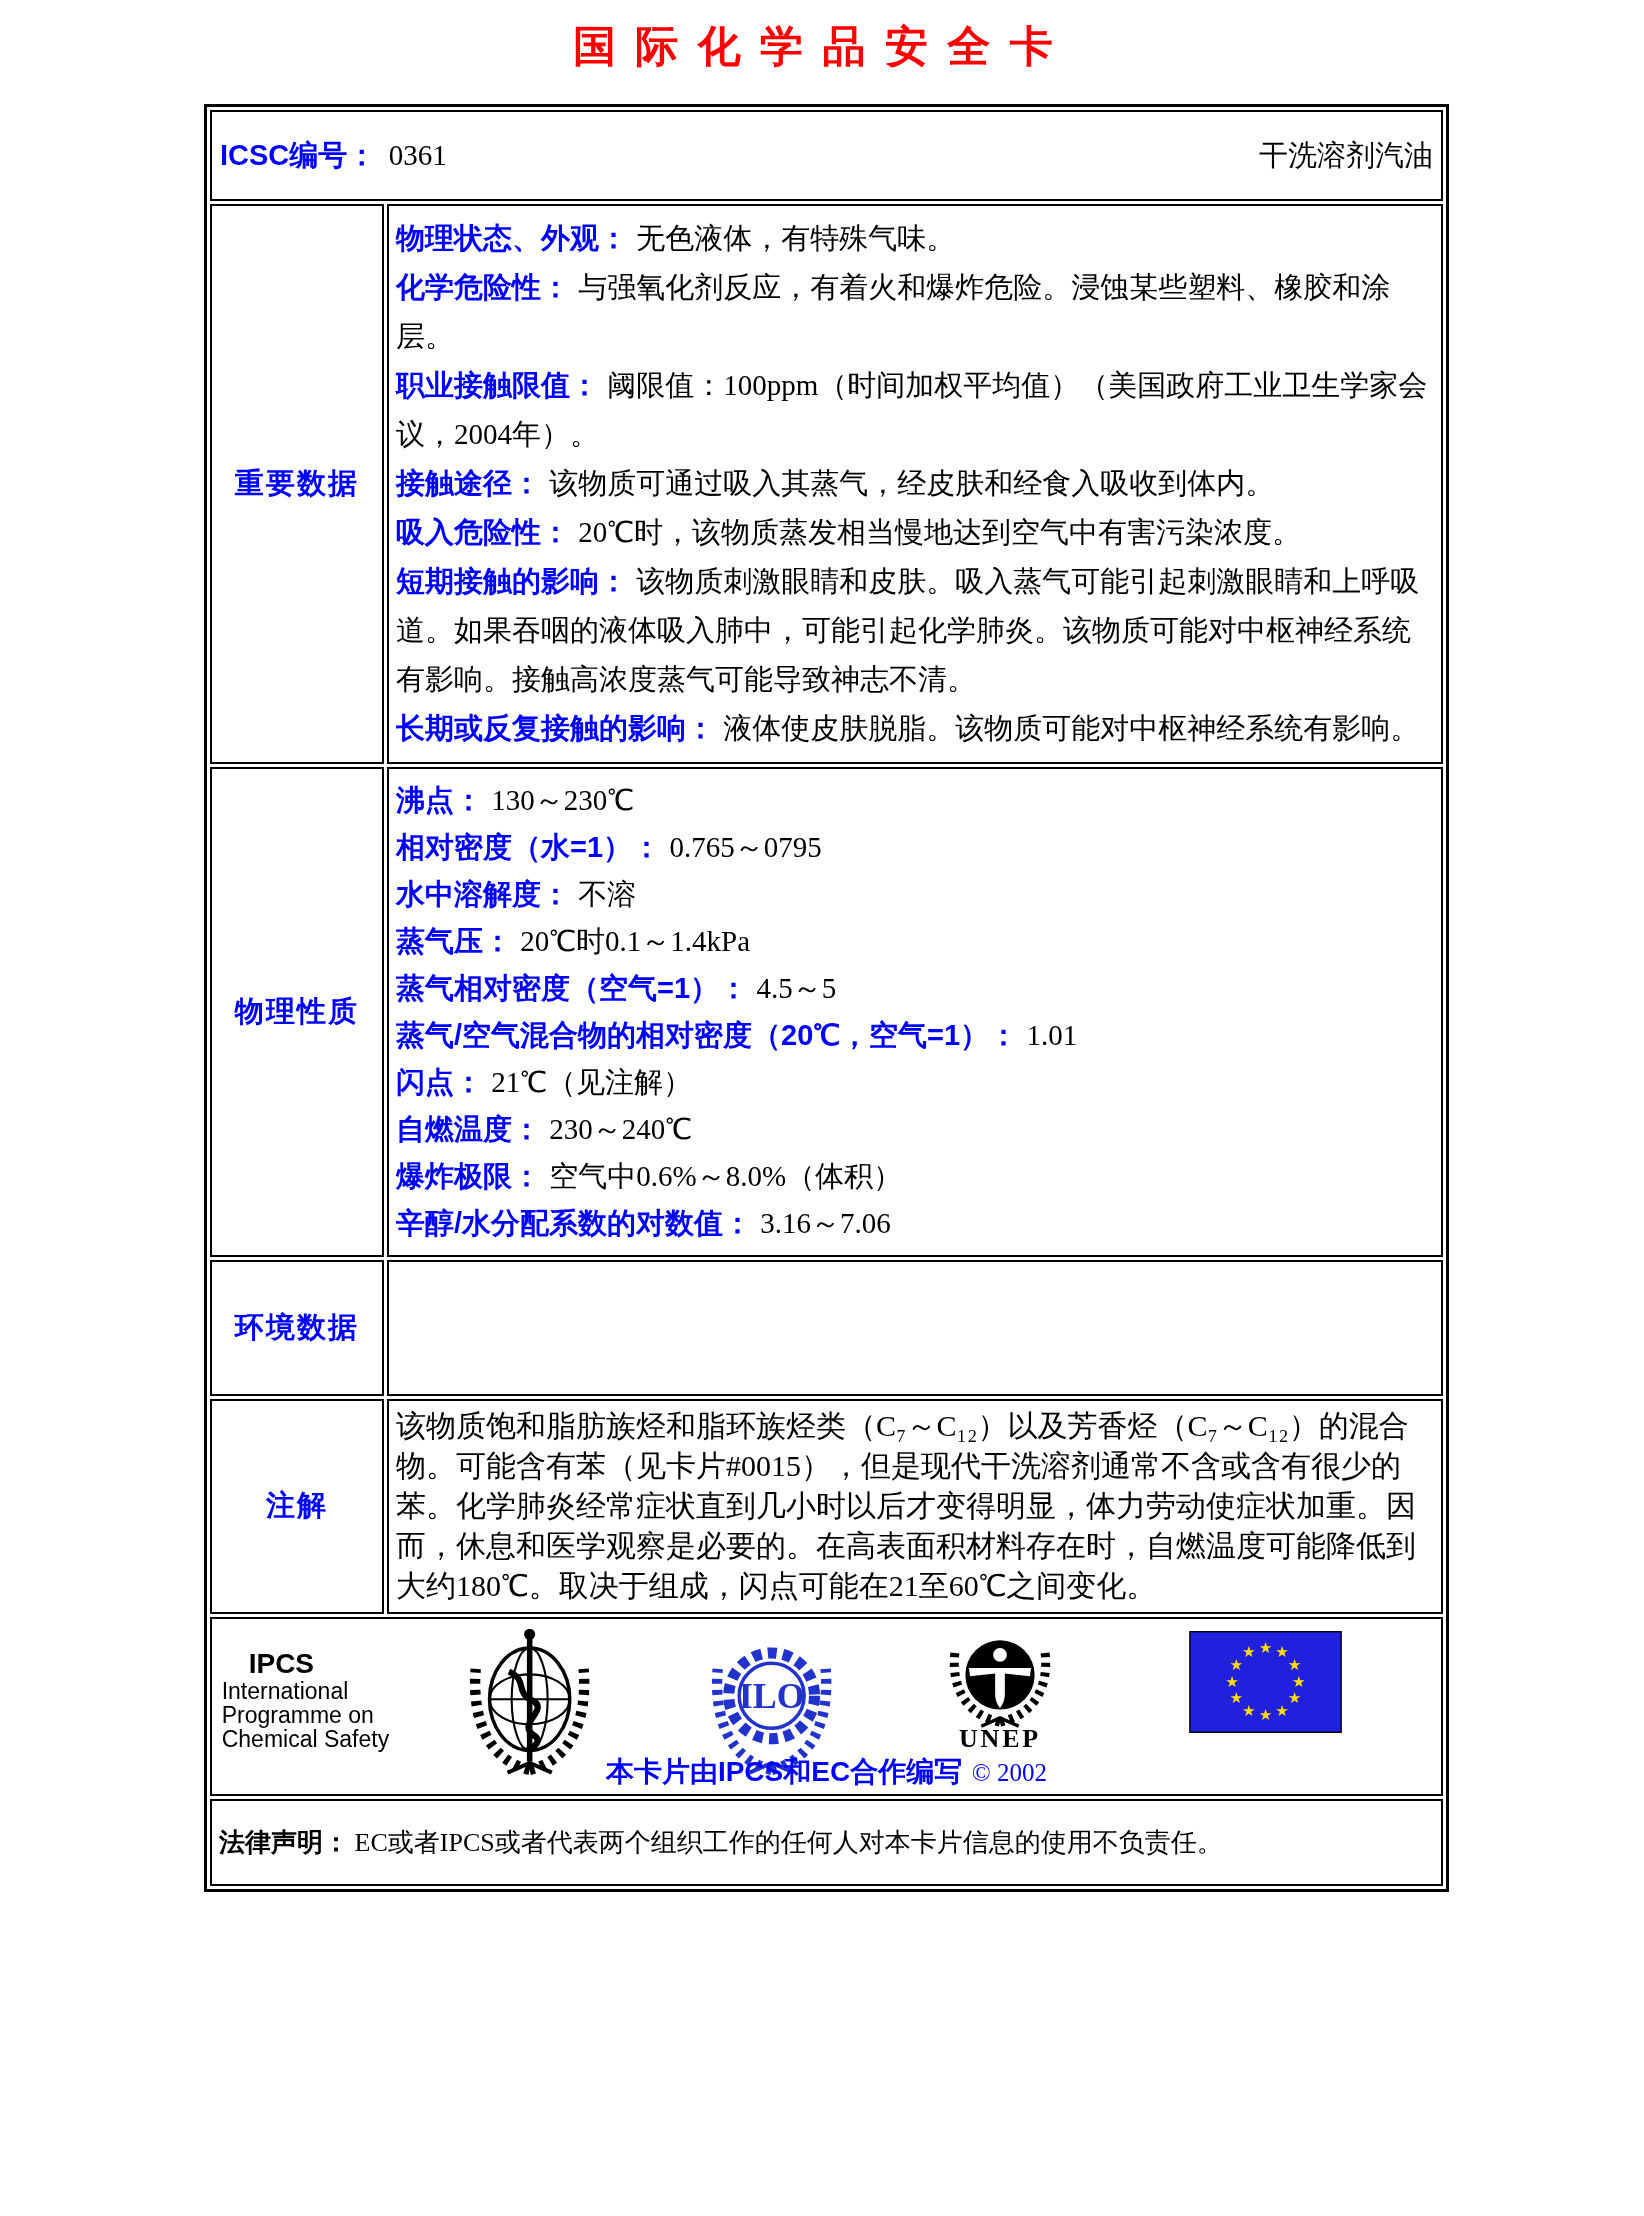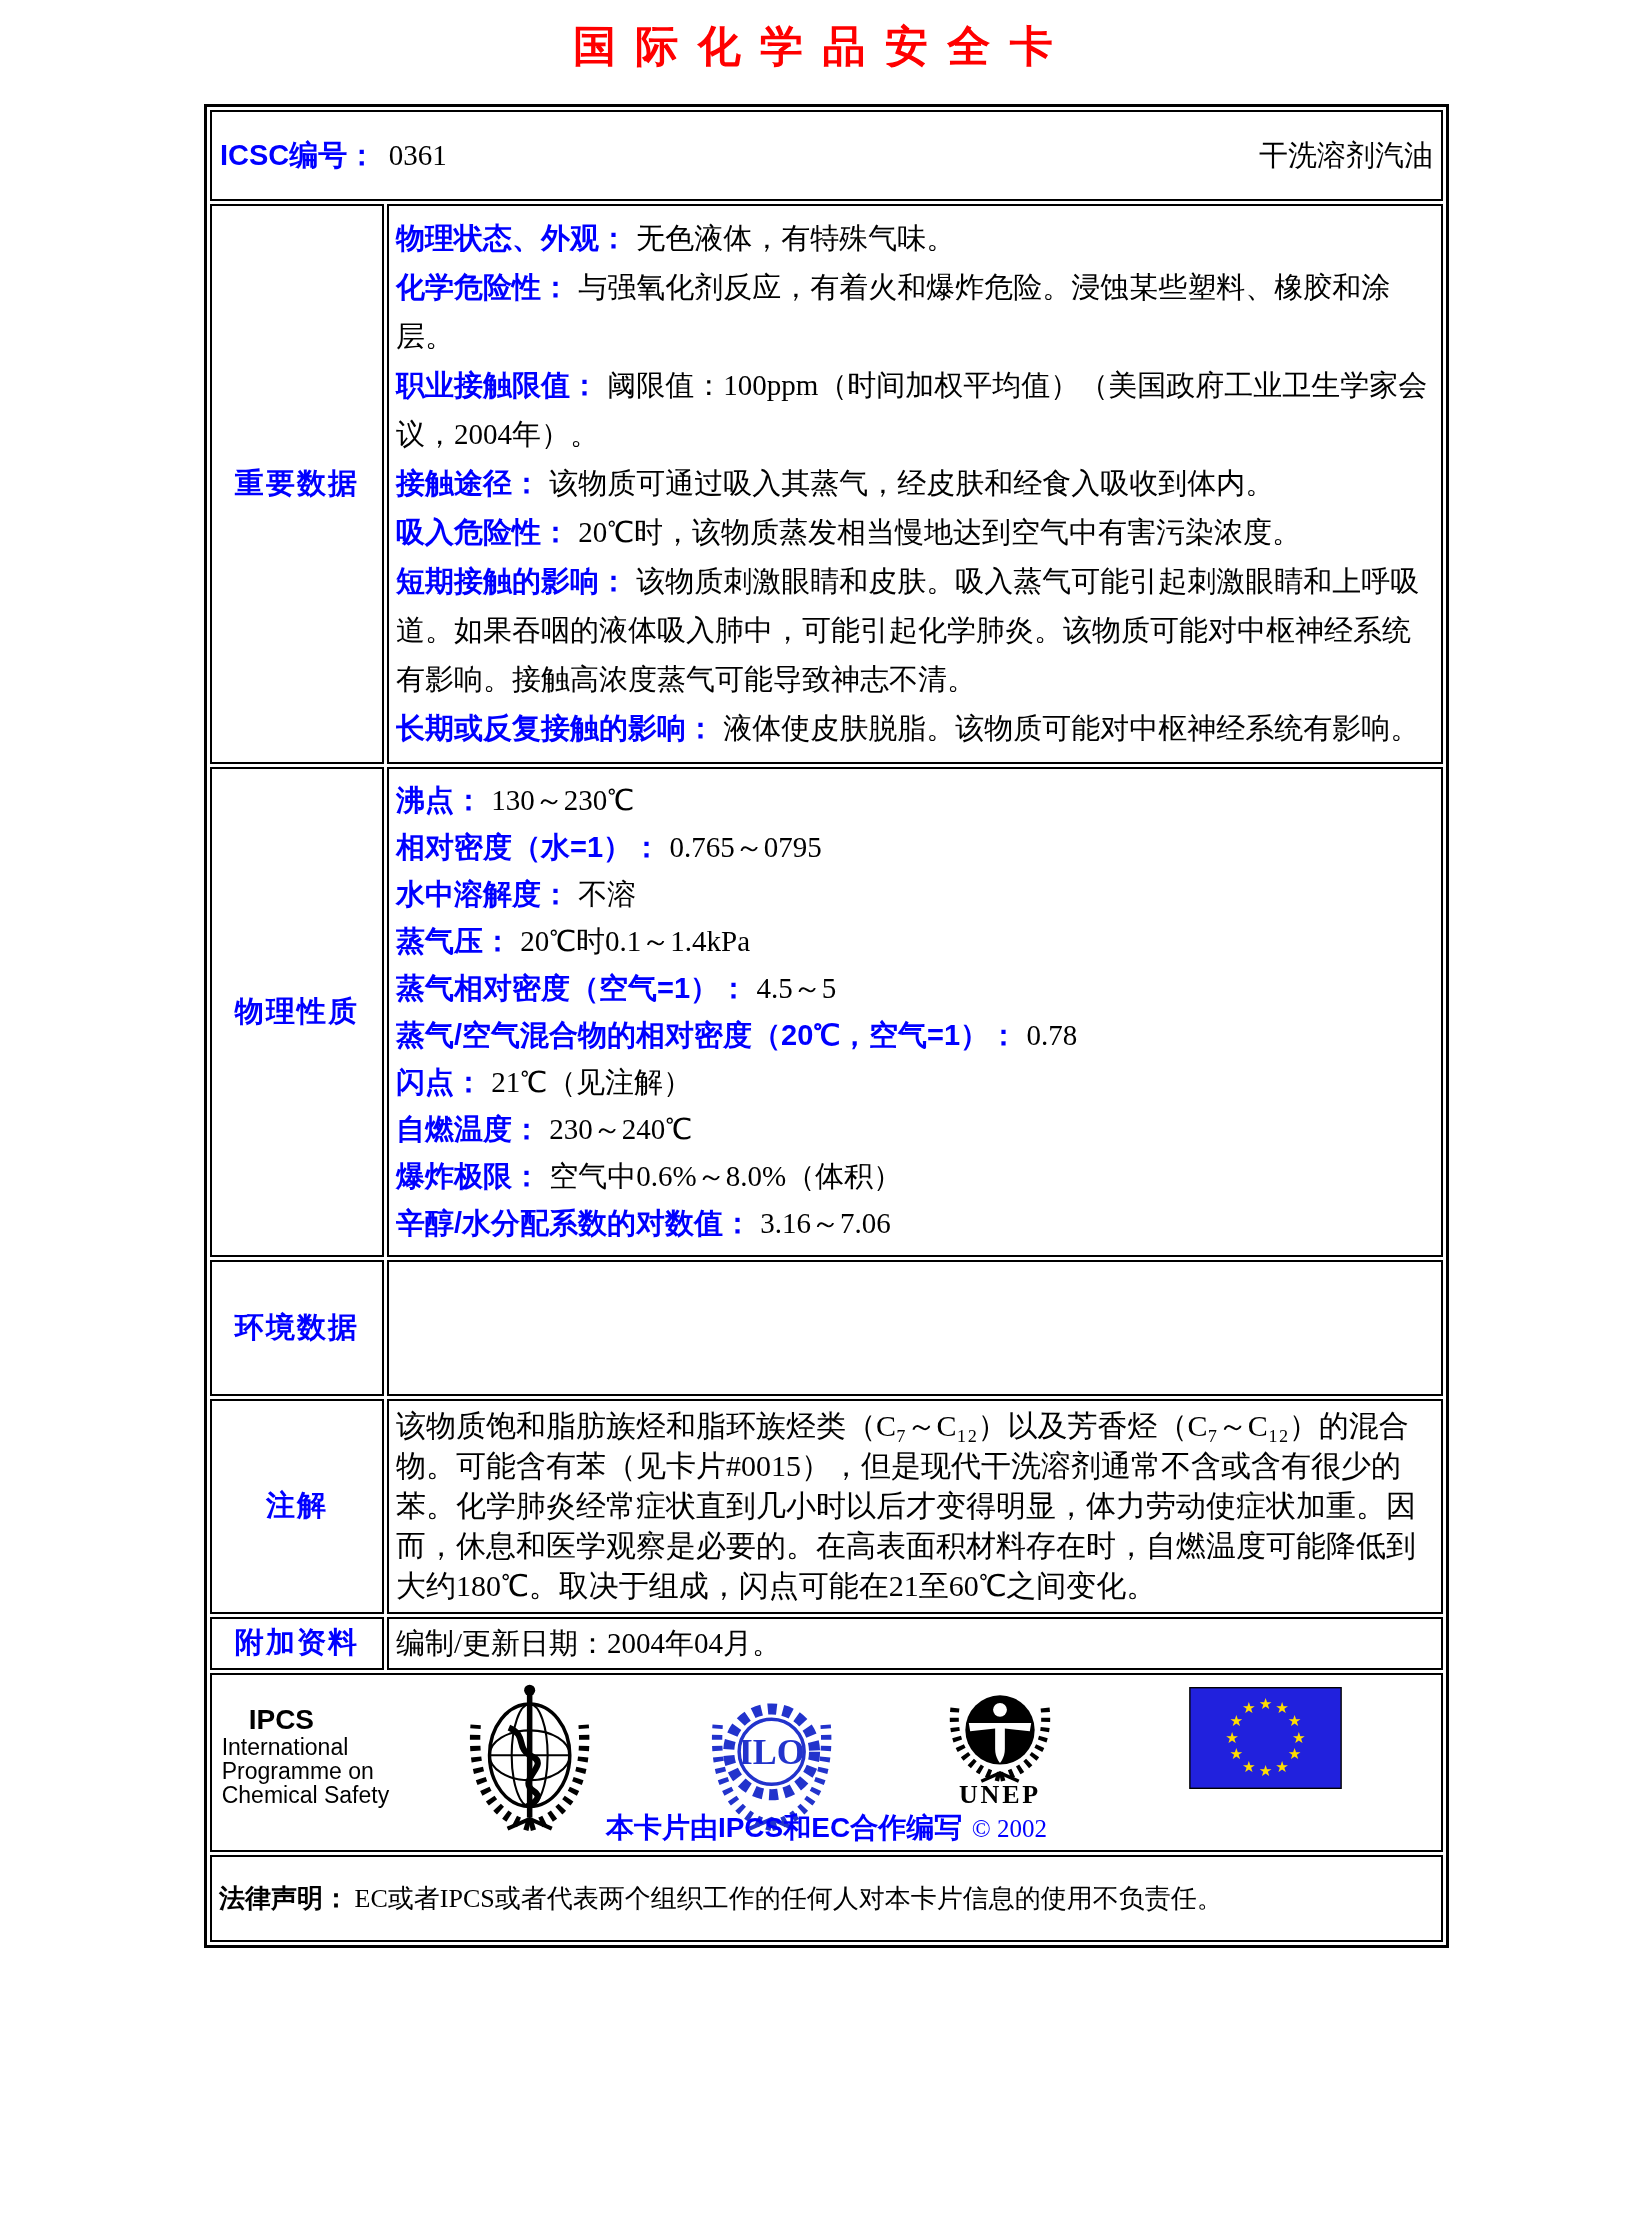--- a/index.html
+++ b/index.html
@@ -118,21 +118,21 @@
     <tr>
       <td class="cell label-cell">
         <span>物理性质</span>
       </td>
       <td class="cell content-cell phys-cell">
         <div class="item"><span class="blab">沸点：</span><span>130～230℃</span></div>
         <div class="item"><span class="blab">相对密度（水=1）：</span><span>0.765～0795</span></div>
         <div class="item"><span class="blab">水中溶解度：</span><span>不溶</span></div>
         <div class="item"><span class="blab">蒸气压：</span><span>20℃时0.1～1.4kPa</span></div>
         <div class="item"><span class="blab">蒸气相对密度（空气=1）：</span><span>4.5～5</span></div>
-        <div class="item"><span class="blab">蒸气/空气混合物的相对密度（20℃，空气=1）：</span><span>0.78</span></div>
+        <div class="item"><span class="blab">蒸气/空气混合物的相对密度（20℃，空气=1）：</span><span>1.01</span></div>
         <div class="item"><span class="blab">闪点：</span><span>21℃（见注解）</span></div>
         <div class="item"><span class="blab">自燃温度：</span><span>230～240℃</span></div>
         <div class="item"><span class="blab">爆炸极限：</span><span>空气中0.6%～8.0%（体积）</span></div>
         <div class="item"><span class="blab">辛醇/水分配系数的对数值：</span><span>3.16～7.06</span></div>
       </td>
     </tr>
 
     <tr>
       <td class="cell label-cell">
         <span>环境数据</span>
@@ -144,28 +144,20 @@
 
     <tr>
       <td class="cell label-cell">
         <span>注解</span>
       </td>
       <td class="cell content-cell notes-cell">
         <span>该物质饱和脂肪族烃和脂环族烃类（C₇～C₁₂）以及芳香烃（C₇～C₁₂）的混合物。可能含有苯（见卡片#0015），但是现代干洗溶剂通常不含或含有很少的苯。化学肺炎经常症状直到几小时以后才变得明显，体力劳动使症状加重。因而，休息和医学观察是必要的。在高表面积材料存在时，自燃温度可能降低到大约180℃。取决于组成，闪点可能在21至60℃之间变化。</span>
       </td>
     </tr>
 
-    <tr>
-      <td class="cell label-cell">
-        <span>附加资料</span>
-      </td>
-      <td class="cell content-cell addl-cell">
-        <span>编制/更新日期：2004年04月。</span>
-      </td>
-    </tr>
 
     <tr>
       <td class="cell logos-cell" colspan="2">
 
         <div class="ipcs-block">
           <div class="ipcs-acronym">IPCS</div>
           <div class="ipcs-line">International</div>
           <div class="ipcs-line">Programme on</div>
           <div class="ipcs-line">Chemical Safety</div>
         </div>

